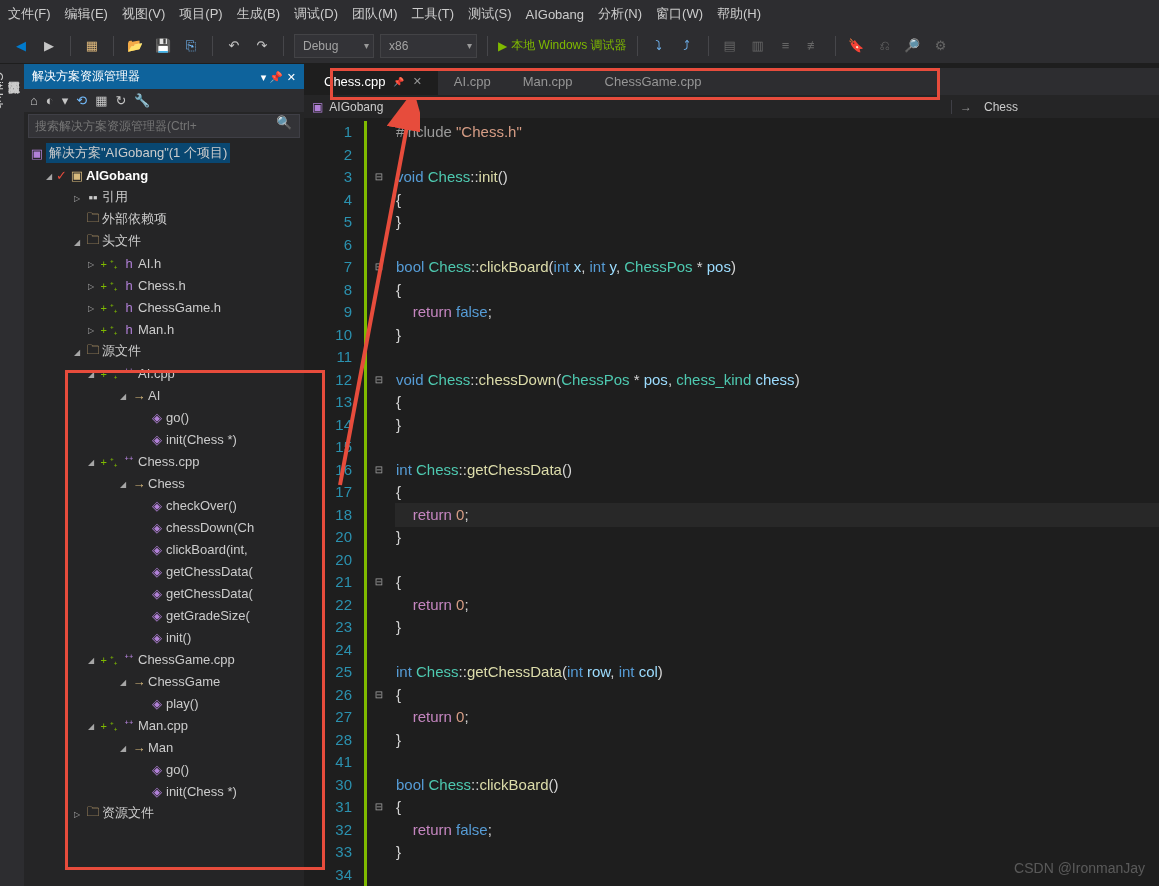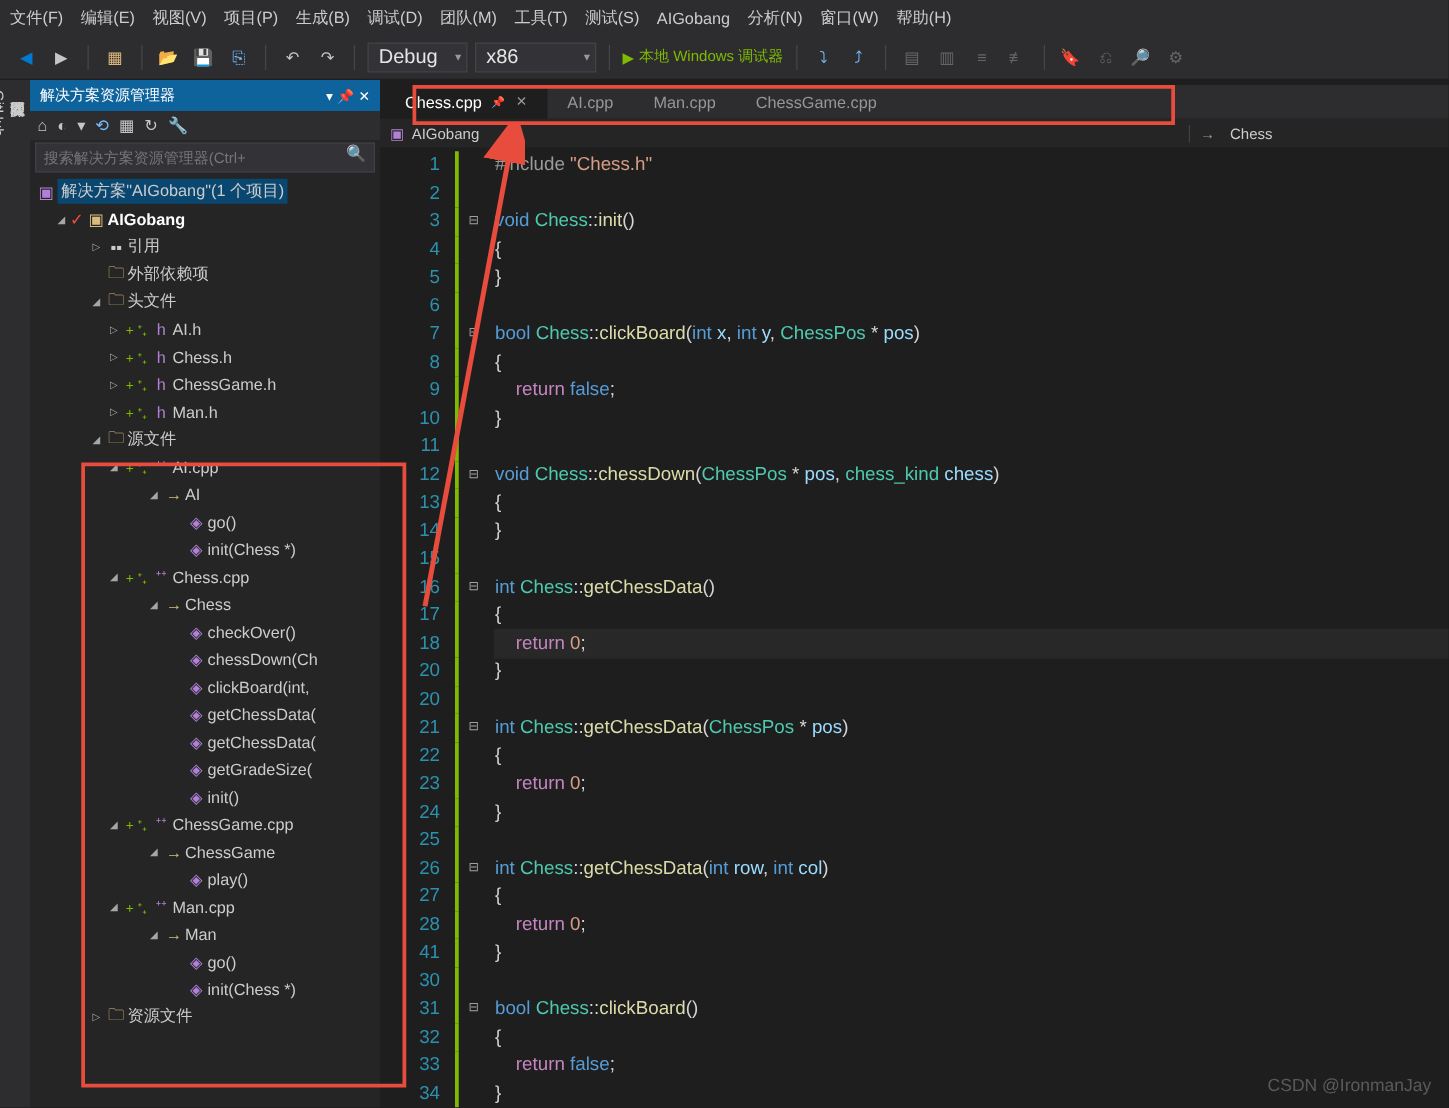--- a/index.html
+++ b/index.html
@@ -6,21 +6,21 @@
 body { background: #1e1e1e; color: #ccc; font-size: 13px; width: 1159px; height: 886px; overflow: hidden; position: relative; }
 
 
 .menubar { height: 28px; background: #2d2d30; display: flex; align-items: center; padding: 0 8px; gap: 14px; color: #ccc; font-size: 13px; }
 .menubar span { cursor: default; }
 
 
 .toolbar { height: 36px; background: #2d2d30; display: flex; align-items: center; padding: 0 10px; gap: 6px; border-bottom: 1px solid #1e1e1e; }
 .tb-btn { width: 22px; height: 22px; display: flex; align-items: center; justify-content: center; color: #c5c5c5; }
 .tb-sep { width: 1px; height: 20px; background: #46464a; margin: 0 4px; }
-.combo { background: #333337; border: 1px solid #434346; height: 24px; padding: 0 18px 0 8px; color: #e5e5e5; display: flex; align-items: center; position: relative; font-size: 16px; }
+.combo { background: #333337; border: 1px solid #434346; height: 24px; padding: 0 18px 0 8px; color: #a3a3a3; display: flex; align-items: center; position: relative; font-size: 12px; }
 .combo::after { content: '▾'; position: absolute; right: 4px; font-size: 10px; color: #999; }
 .combo.debug { width: 80px; }
 .combo.plat { width: 97px; }
 .play { color: #7fba00; display: flex; align-items: center; gap: 4px; font-size: 12px; }
 .play::before { content: '▶'; color: #7fba00; }
 
 
 .main { display: flex; height: calc(100% - 64px); }
 
 
@@ -463,21 +463,20 @@
           <div class="line"></div>
           <div class="line"><span class="kw">void</span> <span class="type">Chess</span><span class="punct">::</span><span class="func">chessDown</span><span class="punct">(</span><span class="type">ChessPos</span> <span class="punct">* </span><span class="param">pos</span><span class="punct">, </span><span class="type">chess_kind</span> <span class="param">chess</span><span class="punct">)</span></div>
           <div class="line"><span class="punct">{</span></div>
           <div class="line"><span class="punct">}</span></div>
           <div class="line"></div>
           <div class="line"><span class="kw">int</span> <span class="type">Chess</span><span class="punct">::</span><span class="func">getChessData</span><span class="punct">()</span></div>
           <div class="line"><span class="punct">{</span></div>
           <div class="line current">    <span class="special">return</span> <span class="str">0</span><span class="punct">;</span></div>
           <div class="line"><span class="punct">}</span></div>
           <div class="line"></div>
-          <div class="line"><span class="kw">int</span> <span class="type">Chess</span><span class="punct">::</span><span class="func">getChessData</span><span class="punct">(</span><span class="type">ChessPos</span> <span class="punct">* </span><span class="param">pos</span><span class="punct">)</span></div>
           <div class="line"><span class="punct">{</span></div>
           <div class="line">    <span class="special">return</span> <span class="str">0</span><span class="punct">;</span></div>
           <div class="line"><span class="punct">}</span></div>
           <div class="line"></div>
           <div class="line"><span class="kw">int</span> <span class="type">Chess</span><span class="punct">::</span><span class="func">getChessData</span><span class="punct">(</span><span class="kw">int</span> <span class="param">row</span><span class="punct">, </span><span class="kw">int</span> <span class="param">col</span><span class="punct">)</span></div>
           <div class="line"><span class="punct">{</span></div>
           <div class="line">    <span class="special">return</span> <span class="str">0</span><span class="punct">;</span></div>
           <div class="line"><span class="punct">}</span></div>
           <div class="line"></div>
           <div class="line"><span class="kw">bool</span> <span class="type">Chess</span><span class="punct">::</span><span class="func">clickBoard</span><span class="punct">()</span></div>

